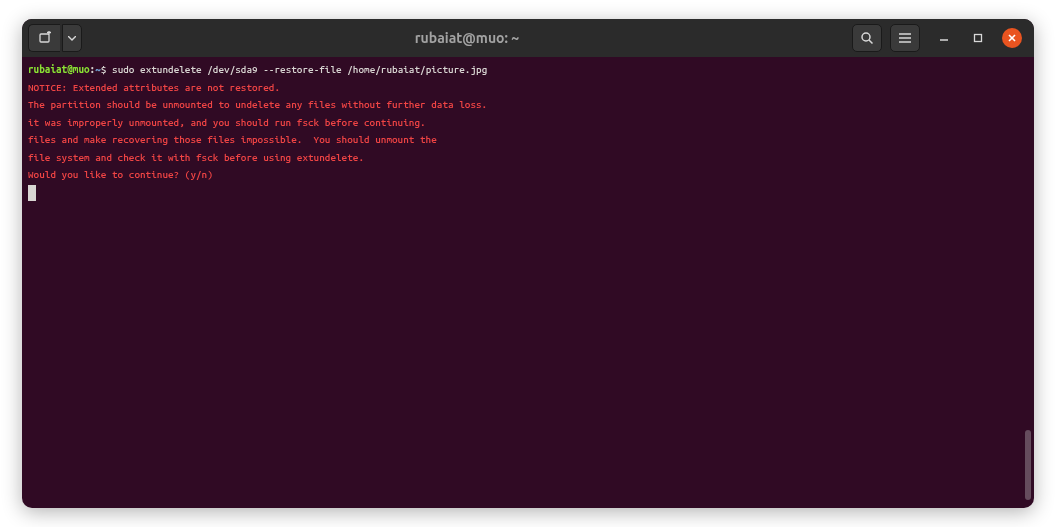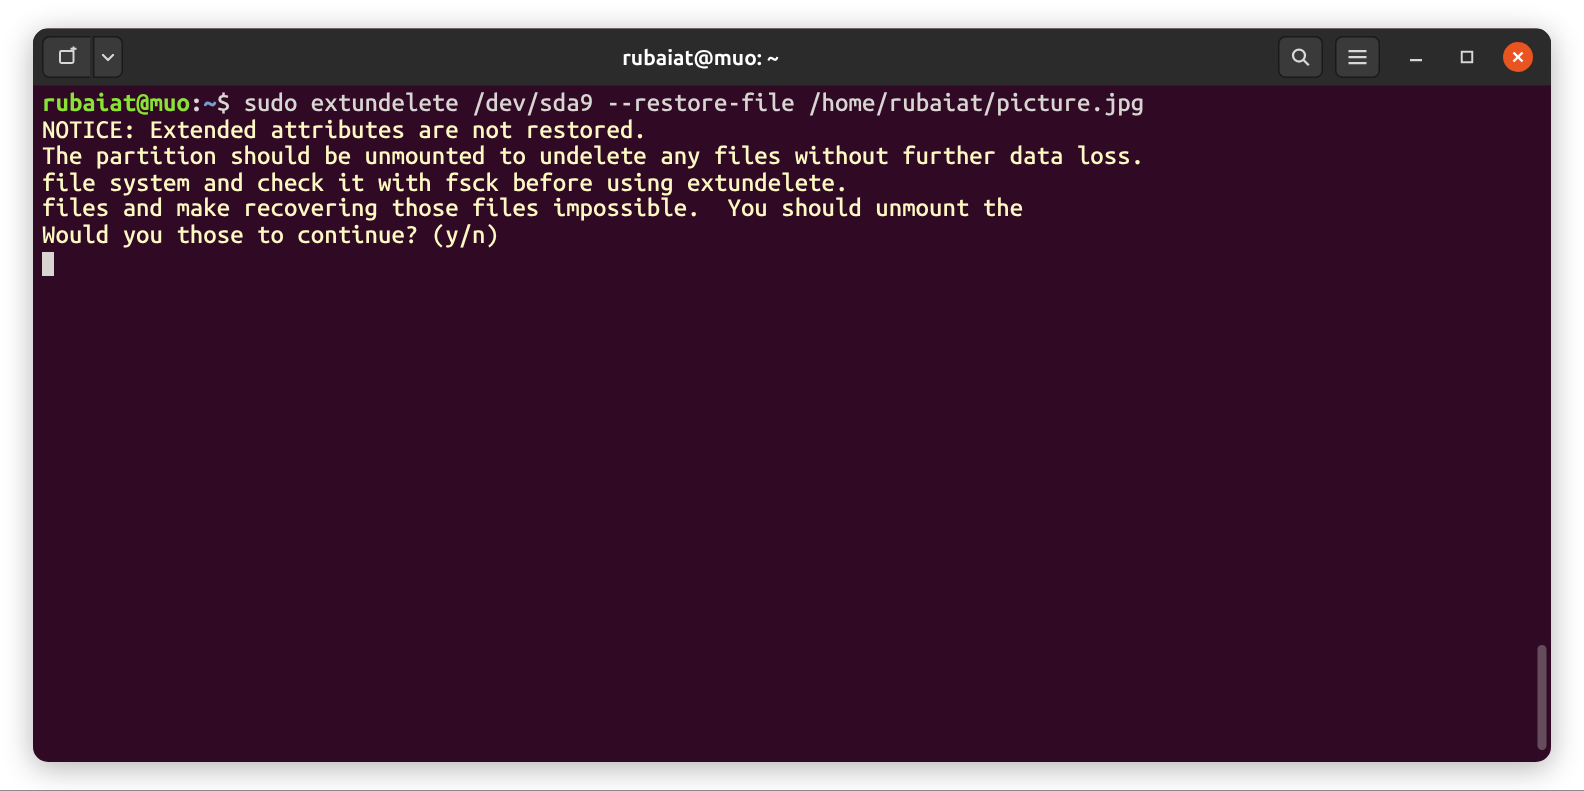--- a/index.html
+++ b/index.html
@@ -57,21 +57,21 @@
     }
     .dropdown-btn {
       width: 20px;
       border-top-left-radius: 0;
       border-bottom-left-radius: 0;
       font-size: 10px;
     }
     .title {
       flex: 1;
       text-align: center;
-      color: #ffffff;
+      color: #a3a3a3;
       font-family: 'Ubuntu', sans-serif;
       font-weight: bold;
       font-size: 14px;
     }
     .titlebar-right {
       display: flex;
       align-items: center;
       gap: 8px;
     }
     .square-btn {
@@ -103,33 +103,33 @@
       cursor: pointer;
       color: #d8d8d8;
     }
     .close-btn {
       background: #e95420;
       color: #ffffff;
     }
     .terminal-body {
       flex: 1;
       padding: 4px 6px;
-      font-size: 16px;
+      font-size: 10px;
       line-height: 17.5px;
       color: #d8d5d2;
       overflow-y: auto;
       position: relative;
       font-weight: 500;
     }
     .prompt-user { color: #8ae234; font-weight: bold; }
     .prompt-colon { color: #d8d5d2; font-weight: bold; }
     .prompt-path { color: #729fcf; font-weight: bold; }
     .prompt-dollar { color: #d8d5d2; }
     .command { color: #d8d5d2; }
-    .output-line { color: #fef9c3; white-space: pre; }
+    .output-line { color: #ef4444; white-space: pre; }
     .cursor-block {
       display: inline-block;
       width: 8px;
       height: 16px;
       background: #d8d5d2;
       vertical-align: bottom;
     }
     .scrollbar {
       position: absolute;
       right: 3px;
@@ -209,19 +209,20 @@
       </div>
     </div>
   </div>
 
   <div class="terminal-body">
     <div>
       <span class="prompt-user">rubaiat@muo</span><span class="prompt-colon">:</span><span class="prompt-path">~</span><span class="prompt-dollar">$</span> <span class="command">sudo extundelete /dev/sda9 --restore-file /home/rubaiat/picture.jpg</span>
     </div>
     <div class="output-line">NOTICE: Extended attributes are not restored.</div>
     <div class="output-line">The partition should be unmounted to undelete any files without further data loss.</div>
+    <div class="output-line">it was improperly unmounted, and you should run fsck before continuing.</div>
+    <div class="output-line">files and make recovering those files impossible.  You should unmount the</div>
     <div class="output-line">file system and check it with fsck before using extundelete.</div>
-    <div class="output-line">files and make recovering those files impossible.  You should unmount the</div>
-    <div class="output-line">Would you those to continue? (y/n)</div>
+    <div class="output-line">Would you like to continue? (y/n)</div>
     <div><span class="cursor-block"></span></div>
     <div class="scrollbar"></div>
   </div>
 </div>
 
 </body></html>

